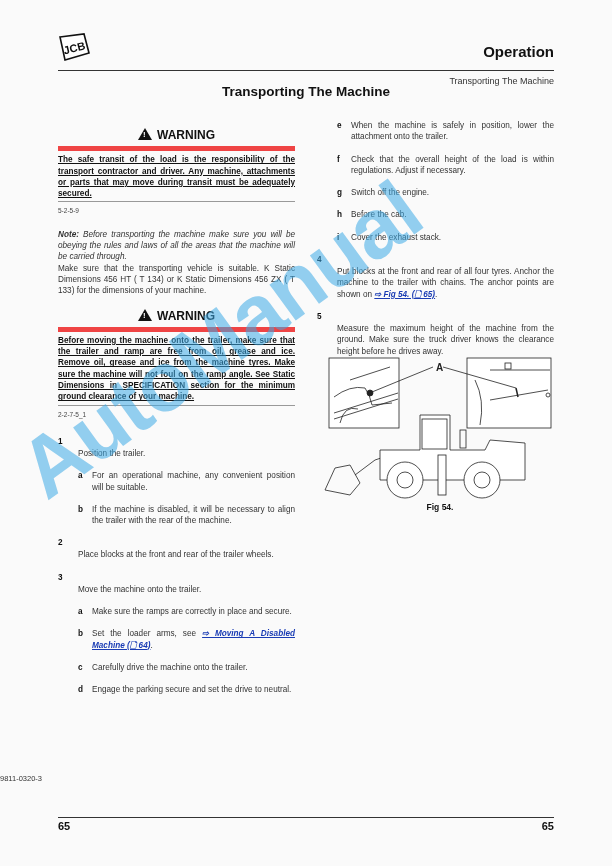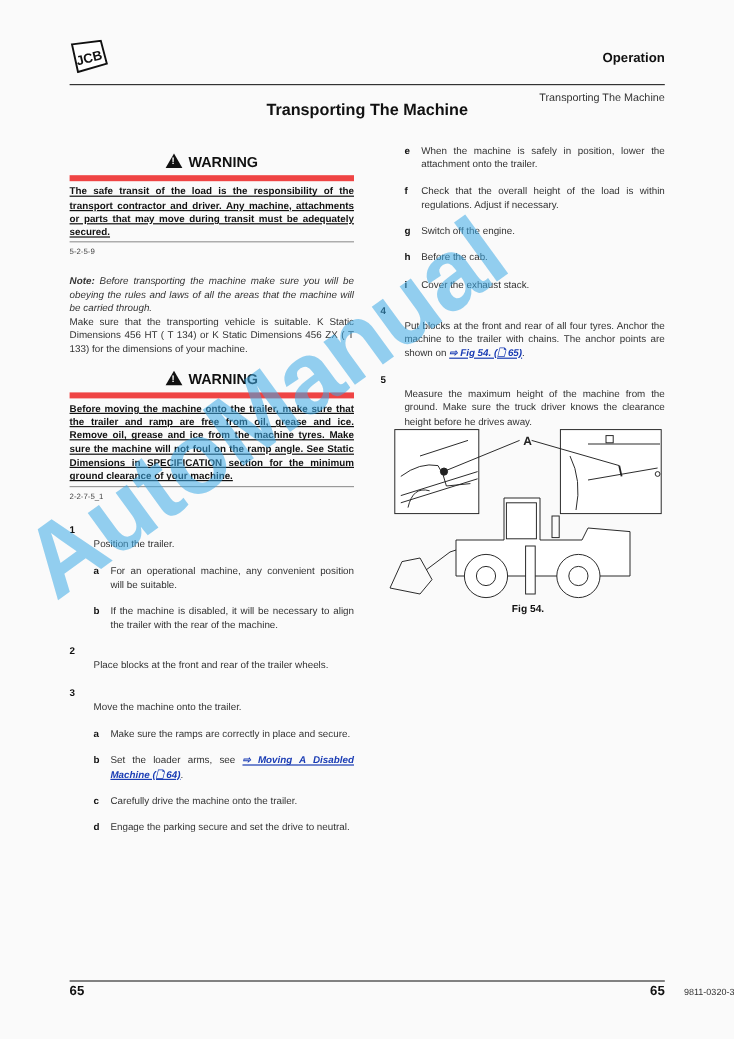--- a/index.html
+++ b/index.html
@@ -2,21 +2,21 @@
 <html><head>
 <meta charset="utf-8">
 <style>
   html, body { margin: 0; padding: 0; }
   body {
     width: 612px; height: 866px; background: #fafafa; position: relative; overflow: hidden;
     font-family: "Liberation Sans", sans-serif; color: #222;
   }
   .abs { position: absolute; }
   .logo { left: 58px; top: 33px; width: 32px; height: 28px; }
-  .hdr-section { right: 58px; top: 43px; font-size: 11px; font-weight: bold; color: #111; }
+  .hdr-section { right: 58px; top: 43px; font-size: 15px; font-weight: bold; color: #111; }
   .hdr-rule { left: 58px; right: 58px; top: 70px; height: 0; border-top: 1.5px solid #333; }
   .hdr-sub { right: 58px; top: 76px; font-size: 9px; color: #333; }
   .page-title { left: 0; right: 0; top: 84px; text-align: center; font-size: 13.5px; font-weight: bold; color: #111; }
 
   .col-left { left: 58px; top: 124px; width: 237px; font-size: 8.2px; line-height: 11.3px; }
   .col-right { left: 317px; top: 118px; width: 237px; font-size: 8.2px; line-height: 11.3px; }
 
   .warn-head { text-align: center; font-size: 12px; font-weight: bold; color: #111; margin: 4px 0 5px 0; }
   .warn-head .tri { display: inline-block; width: 0; height: 0; border-left: 7px solid transparent; border-right: 7px solid transparent; border-bottom: 12px solid #111; vertical-align: -1px; margin-right: 5px; position: relative; }
   .warn-head .tri::after { content: "!"; position: absolute; left: -2px; top: 2px; color: #fff; font-size: 8px; font-weight: bold; line-height: 10px; }
@@ -32,21 +32,21 @@
   .sub { display: flex; margin-top: 11px; margin-left: 20px; color: #333; }
   .sub .let { width: 14px; flex: none; font-weight: bold; color: #111; }
   .sub .txt { flex: 1; text-align: justify; }
   .link { color: #1a3cb4; font-weight: bold; font-style: italic; text-decoration: underline; }
 
   .figure { left: 320px; top: 355px; width: 240px; height: 145px; }
   .fig-caption { left: 320px; top: 502px; width: 240px; text-align: center; font-size: 8.5px; font-weight: bold; color: #111; }
 
   .ftr-rule { left: 58px; right: 58px; top: 817px; border-top: 1.5px solid #333; }
   .ftr-left { left: 58px; top: 820px; font-size: 11px; font-weight: bold; color: #111; }
-  .ftr-center { left: 0; right: 0; top: 822px; text-align: right; font-size: 7.5px; color: #333; }
+  .ftr-center { left: 0; right: 0; top: 774px; text-align: left; font-size: 7.5px; color: #333; }
   .ftr-right { right: 58px; top: 820px; font-size: 11px; font-weight: bold; color: #111; }
 
   .watermark { left: 30px; top: 430px; font-size: 84px; font-weight: bold; color: rgba(60,170,230,0.55);
     transform: rotate(-36deg); transform-origin: left center; white-space: nowrap; pointer-events: none; letter-spacing: -1px; }
 </style>
 </head>
 <body>
 
 <div class="abs logo">
   <svg width="32" height="28" viewBox="0 0 32 28">

